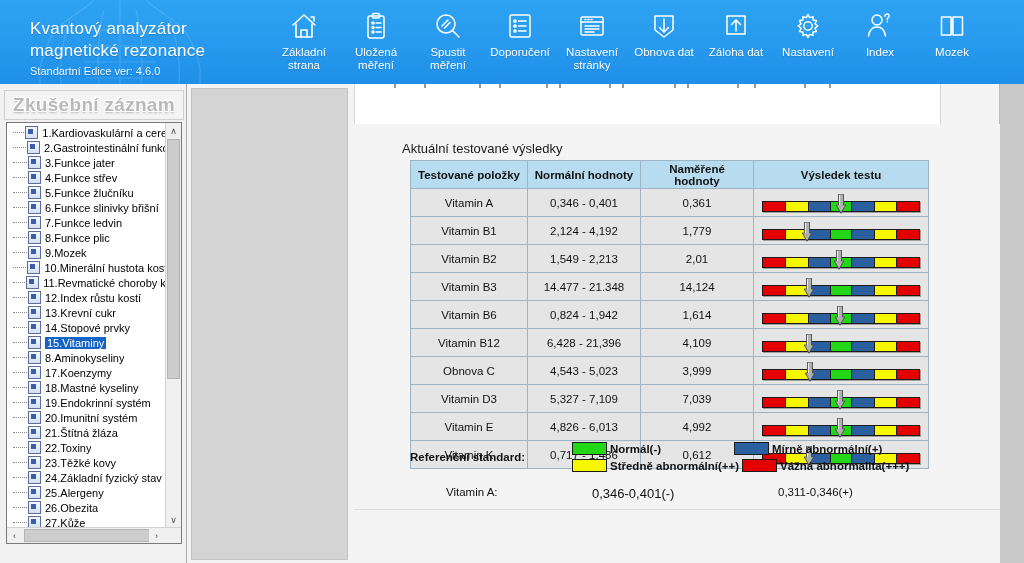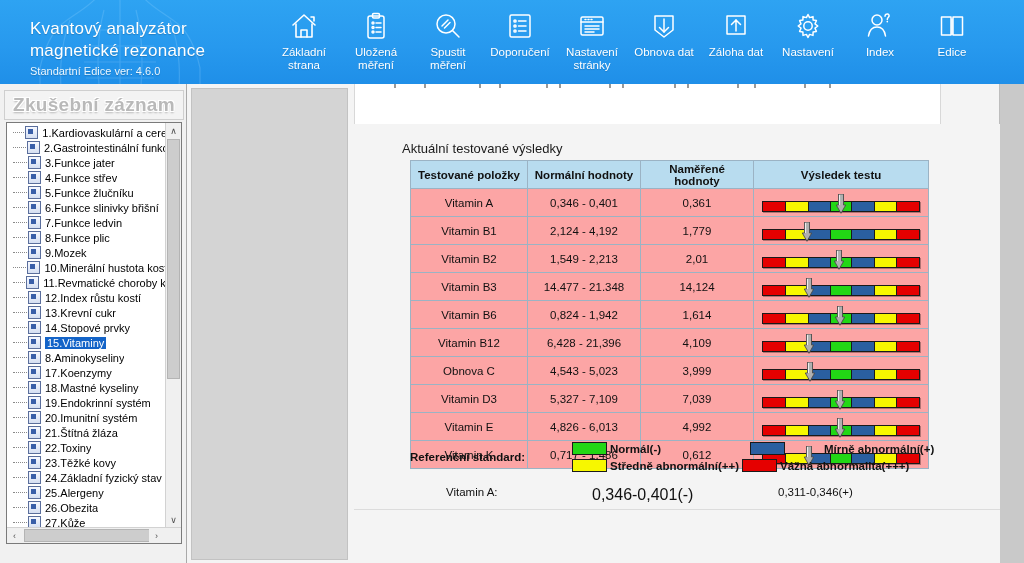--- a/index.html
+++ b/index.html
@@ -148,21 +148,21 @@
     border-collapse:collapse; background:#ffffff;
     table-layout: fixed;
   }
   table.results th, table.results td {
     border:1px solid #9bb3c4; height:27px; padding:0 4px;
     font-size:11.5px; color:#111; text-align:center; vertical-align:middle;
   }
   table.results th {
     background:#b8dcef; font-weight:700; font-size:11.5px;
   }
-  table.results td { background:#fca5a5; }
+  table.results td { background:#e5e5e5; }
   table.results tr td:nth-child(4), table.results tr th:nth-child(4) { padding:0 8px; }
 
   .gauge {
     position:relative; width:100%; height:21px;
   }
   .gbar {
     position:absolute; left:0; bottom:1px; width:100%; height:11px;
     display:flex; border:1px solid #1a1a1a; box-sizing:border-box;
     box-shadow: 1px 1px 0 rgba(0,0,0,.30);
   }
@@ -183,21 +183,21 @@
   .lgitem { position:absolute; display:flex; align-items:center; }
   .lgsw {
     width:33px; height:11px; border:1px solid #1a1a1a; margin-right:3px; flex:none;
   }
   .lgtxt { font-size:11.5px; font-weight:700; color:#111; white-space:nowrap; }
 
   .detail-row {
     position:absolute; left:56px; top:362px; width:518px; height:22px;
   }
   .detail-row .d1 { position:absolute; left:36px; top:0; font-size:11.5px; color:#111; }
-  .detail-row .d2 { position:absolute; left:172px; top:0; font-size:16px; color:#111;padding-left:10px; }
+  .detail-row .d2 { position:absolute; left:172px; top:0; font-size:13px; color:#111;padding-left:10px; }
   .detail-row .d3 { position:absolute; left:368px; top:0; font-size:11.5px; color:#111; }
   .botline {
     position:absolute; left:0; top:385px; width:646px; height:1px; background:#dcdcdc;
   }
 </style>
 </head>
 <body>
 
 <div id="app">
 
@@ -335,21 +335,21 @@
       </div>
 
       <div class="tbtn">
         <span class="ic">
           <svg width="30" height="30" viewBox="0 0 30 30" fill="none" stroke="#ffffff" stroke-width="1.5" stroke-linejoin="round">
             <path d="M4.5 6 L14 6 L14 24 L4.5 24 Z"></path>
             <path d="M16 6 L25.5 6 L25.5 24 L16 24 Z"></path>
             <path d="M15 7.5 L15 24"></path>
           </svg>
         </span>
-        <span class="lbl">Edice</span>
+        <span class="lbl">Mozek</span>
       </div>
 
     </div>
   </div>
 
   <div class="leftpanel">
     <div class="panel-title">
       <span>Zkušební záznam</span>
     </div>
 
@@ -764,21 +764,21 @@
           </tbody>
       </table>
 
       <div class="legend">
         <div class="lab">Referenční standard:</div>
 
         <div class="lgitem" style="left:162px; top:2px;">
           <span class="lgsw" id="lg0" style="background: rgb(34, 215, 21);"></span>
           <span class="lgtxt">Normál(-)</span>
         </div>
-        <div class="lgitem" style="left:340px; top:2px;gap:36px;">
+        <div class="lgitem" style="left:324px; top:2px;">
           <span class="lgsw" id="lg1" style="background: rgb(42, 95, 160);"></span>
           <span class="lgtxt">Mírně abnormální(+)</span>
         </div>
         <div class="lgitem" style="left:162px; top:19px;">
           <span class="lgsw" id="lg2" style="background: rgb(247, 247, 0);"></span>
           <span class="lgtxt">Středně abnormální(++)</span>
         </div>
         <div class="lgitem" style="left:332px; top:19px;">
           <span class="lgsw" id="lg3" style="background: rgb(229, 0, 0);"></span>
           <span class="lgtxt">Vážná abnormalita(+++)</span>

